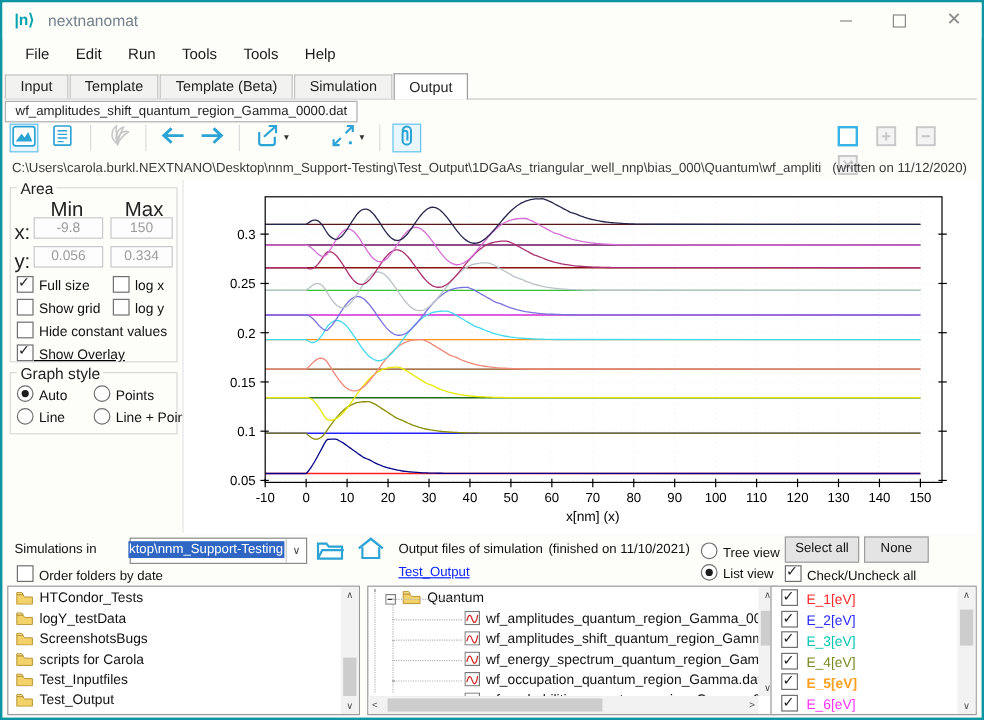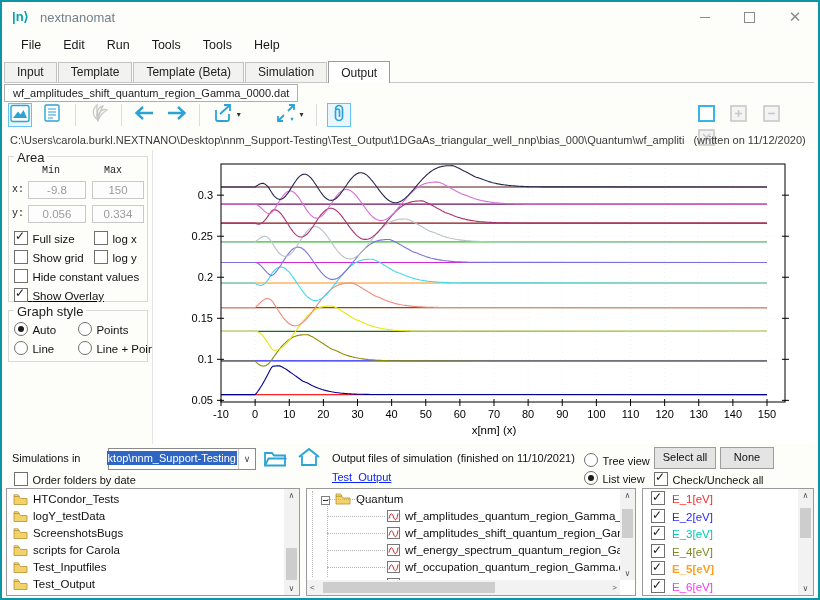--- a/index.html
+++ b/index.html
@@ -26,21 +26,21 @@
   .tool{display:inline-block;vertical-align:top;width:24px;height:24px;margin:0 2px;text-align:center;position:relative;}
   .tool.sel{border:1px solid #66c4ec;background:#eaf6fd;width:22px;height:22px;}
   .tsep{display:inline-block;vertical-align:top;width:1px;height:22px;background:#dcdcdc;margin:1px 4px;}
   .caret{display:inline-block;vertical-align:top;font-size:8px;color:#333;line-height:24px;width:8px;}
   #toolbar-right{position:absolute;left:686px;top:0;}
   
   #path-bar{position:absolute;left:8px;top:132px;width:806px;font-size:11px;color:#3a3a3a;white-space:nowrap;overflow:hidden;}
   
   .groupbox{position:absolute;border:1px solid #d9d9d9;background:transparent;}
   .grouptitle{position:absolute;font-size:13px;color:#222;background:#fdfdfa;padding:0 3px;}
-  .small{font-size:10px;color:#222;font-family:Liberation Mono, monospace;}
+  .small{font-size:17px;color:#222;}
   .field{position:absolute;height:16px;border:1px solid #c9c9c9;background:#fdfdfd;color:#9b9b9b;font-size:11.5px;text-align:center;line-height:16px;}
   .cb{display:inline-block;width:12px;height:12px;border:1px solid #707070;background:#fff;position:relative;vertical-align:-2px;}
   .cb.on::after{content:"\2713";position:absolute;left:0px;top:-3px;font-size:12px;color:#1d1d1d;}
   .rb{display:inline-block;width:12px;height:12px;border:1px solid #707070;border-radius:50%;background:#fff;position:relative;vertical-align:-2px;}
   .rb.on::after{content:"";position:absolute;left:3px;top:3px;width:6px;height:6px;border-radius:50%;background:#1d1d1d;}
   .lbl{font-size:11.5px;color:#111;}
   
   #chart-panel{position:absolute;left:150px;top:148px;width:662px;height:294px;background:#fff;border-left:1px solid #e4e4e4;}
   
   .brow{position:absolute;font-size:11px;color:#111;}
@@ -410,21 +410,21 @@
           </svg><span>Test_Output</span>
         </div>
       </div>
     <div class="vscroll">
       <span class="arr" style="top:2px;left:0;width:15px;">∧</span>
       <span class="arr" style="bottom:2px;left:0;width:15px;">∨</span>
       <div class="vthumb" style="left:2px;width:11px;top:56%;height:30%;"></div>
     </div>
   </div>
 
-  <div class="panel" style="left:304px;width:328px;">
+  <div class="panel" style="left:304px;width:328px;padding-left:12px;">
     <div class="guide" style="left:5px;"></div>
     <div class="guide" style="left:20px;top:12px;"></div>
     <div style="position:absolute;left:0;top:2px;right:15px;overflow:hidden;height:89px;">
       <div class="trow" style="padding-left:14px;">
         <svg width="9" height="9">
             <rect x="0.5" y="0.5" width="8" height="8" fill="#fff" stroke="#808080"></rect>
             <line x1="2" y1="4.5" x2="7" y2="4.5" stroke="#333"></line>
           </svg><svg width="16" height="13">
             <path d="M1 4 h5.5 l1.5 2 h7 v6 H1z" fill="#f3d26a" stroke="#b8912e" stroke-width="0.8"></path>
             <path d="M1 4 V2 h4.6 l1.3 2z" fill="#f8e49a" stroke="#b8912e" stroke-width="0.8"></path>

